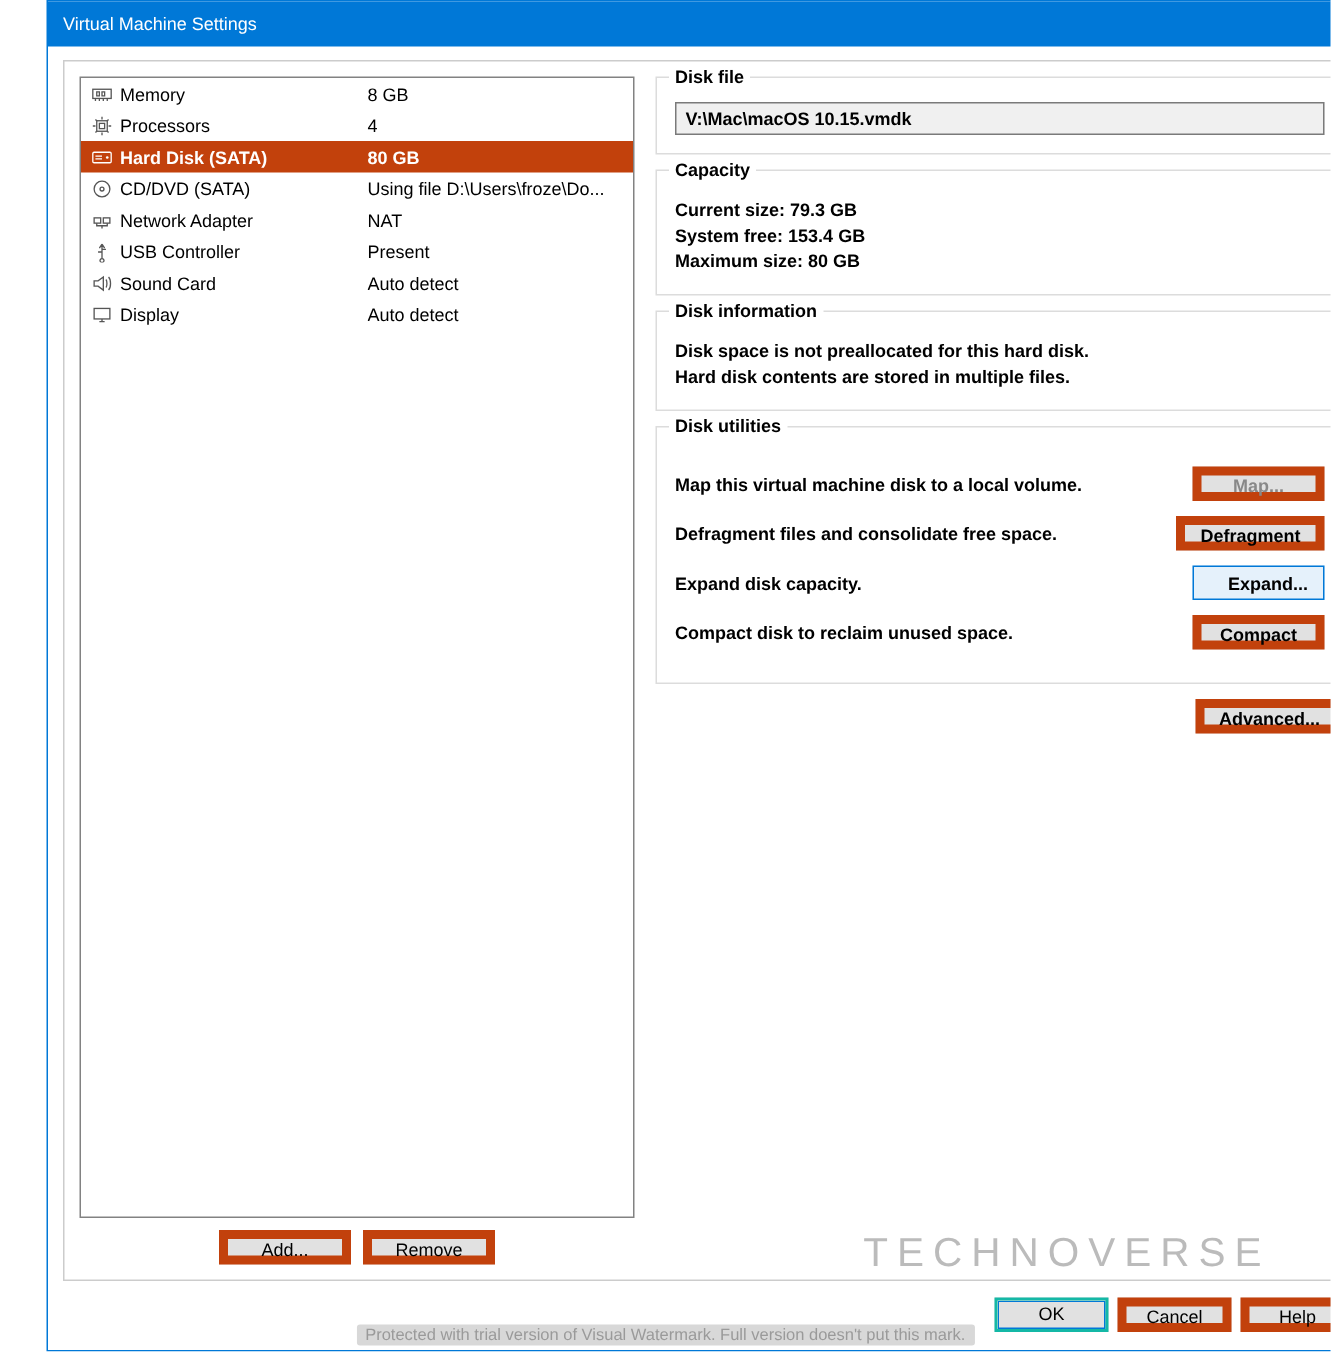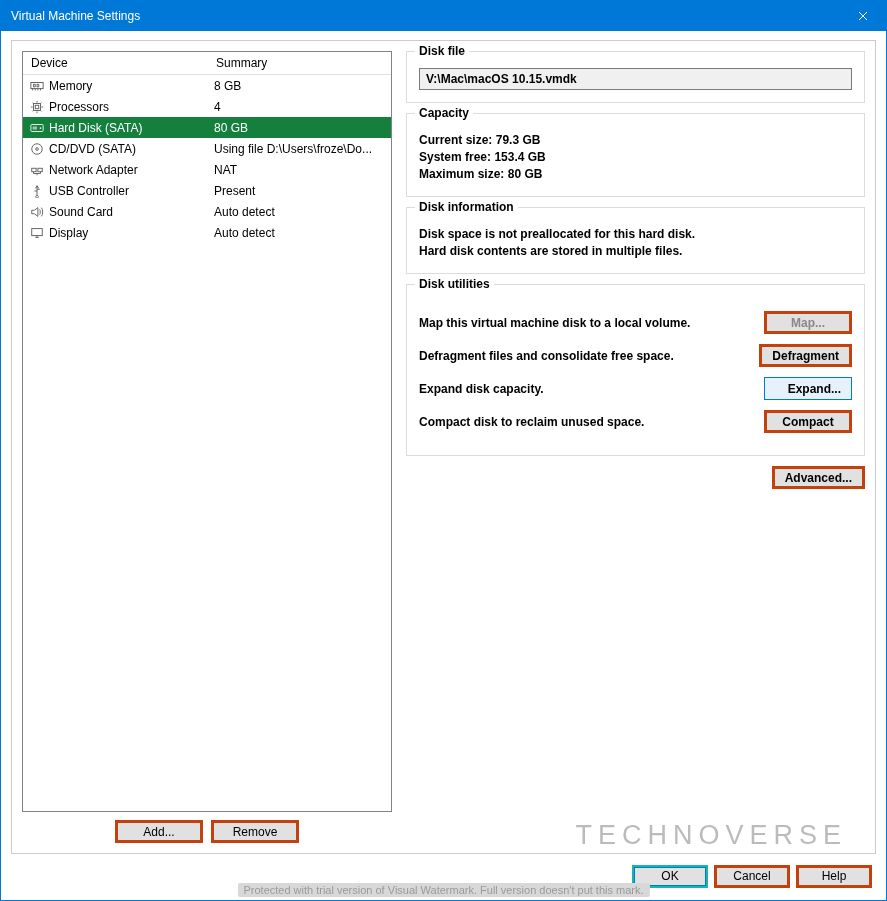--- a/index.html
+++ b/index.html
@@ -15,44 +15,44 @@
   .tab:not(.active) { background:#f6f6f6; top:1px; }
   .tab-body { flex:1; border:1px solid #ccc; margin-top:-1px; background:#fff; display:flex; padding:10px; gap:14px; }
   .left-panel { width:370px; display:flex; flex-direction:column; }
   .device-list { flex:1; border:1px solid #828282; background:#fff; overflow:hidden; }
   .list-header { display:flex; border-bottom:1px solid #e0e0e0; }
   .list-header .col { padding:4px 8px; font-size:12px; }
   .col-device { width:185px; }
   .col-summary { flex:1; }
   .rows {}
   .row { display:flex; align-items:center; padding:2px 4px 2px 6px; height:21px; }
-  .row.selected { background:#15803d; color:#fff; }
+  .row.selected { background:#c2410c; color:#fff;font-weight:bold; }
   .row .icon { width:16px; height:16px; display:inline-flex; align-items:center; justify-content:center; margin-right:4px; color:#555; }
   .row.selected .icon { color:#fff; }
   .row .dev { width:165px; white-space:nowrap; overflow:hidden; text-overflow:ellipsis; }
   .row .sum { flex:1; white-space:nowrap; overflow:hidden; text-overflow:ellipsis; }
   .left-buttons { display:flex; justify-content:center; gap:8px; margin-top:8px; }
-  .btn { min-width:78px; height:23px; border:3px solid #c2410c; background:#e1e1e1; font:inherit; padding:0 10px; cursor:default; }
+  .btn { min-width:78px; height:23px; border:6px solid #c2410c; background:#e1e1e1; font:inherit; padding:0 10px; cursor:default; }
   .btn.wide { min-width:88px; }
   .btn.disabled { color:#888; }
   .right-panel { flex:1; display:flex; flex-direction:column; gap:10px; min-width:0;font-weight:bold; }
   .group { border:1px solid #dcdcdc; position:relative; padding:16px 12px 12px 12px; }
   .group > .legend { position:absolute; top:-8px; left:8px; background:#fff; padding:0 4px; font-size:12px; }
   .readonly-field { width:100%; height:22px; border:1px solid #7a7a7a; background:#f0f0f0; padding:2px 6px; font:inherit; }
   .info-line { margin:3px 0; font-size:12px; }
   .util-row { display:flex; align-items:center; margin:10px 0; }
   .util-row .label { flex:1; }
   .util-row .btn { min-width:88px; }
   .advanced { display:flex; justify-content:flex-end; }
   .dialog-buttons { height:40px; display:flex; align-items:center; justify-content:flex-end; gap:6px; padding:0 14px 8px 0; }
   .dialog-buttons .btn { min-width:76px; }
   .btn.default { border:2px solid #14b8a6; box-shadow: inset 0 0 0 1px #0078d7; }
   .watermark-bar { position:absolute; left:50%; transform:translateX(-50%); bottom:4px; font-size:11px; color:#9a9a9a; background:#d8d8d8; padding:1px 6px; border-radius:2px; white-space:nowrap; }
   .hover-focus { border:1px solid #0078d7 !important; background:#e5f1fb !important;text-align:right; }
-  .window-wrap { position:relative; }
+  .window-wrap { position:relative;padding-left:31px; }
   .brand { position:absolute; right:40px; bottom:50px; color:rgba(120,120,120,0.5); font-family:"Segoe UI",sans-serif; font-size:27px; letter-spacing:6px; pointer-events:none; }
   svg { display:block; }
 </style>
 </head>
 <body>
 
 <div class="window-wrap">
 <div class="window">
   <div class="titlebar">
     <span class="title">Virtual Machine Settings</span>
@@ -64,24 +64,20 @@
       </span>
     </div>
   </div>
 
   <div class="content">
 
     <div class="tab-body">
 
       <div class="left-panel">
         <div class="device-list">
-          <div class="list-header">
-            <div class="col col-device">Device</div>
-            <div class="col col-summary">Summary</div>
-          </div>
           <div class="rows" id="device-rows">
                 <div class="row">
                   <span class="icon">
                     <svg width="14" height="14" viewBox="0 0 16 16">
                       <rect x="1" y="4" width="14" height="7" fill="none" stroke="currentColor"></rect>
                       <path d="M3 11v2 M6 11v2 M9 11v2 M12 11v2 M4 6h2v3H4z M8 6h2v3H8z" stroke="currentColor" fill="none"></path>
                     </svg>
                   </span>
                   <span class="dev">Memory</span>
                   <span class="sum">8 GB</span>

